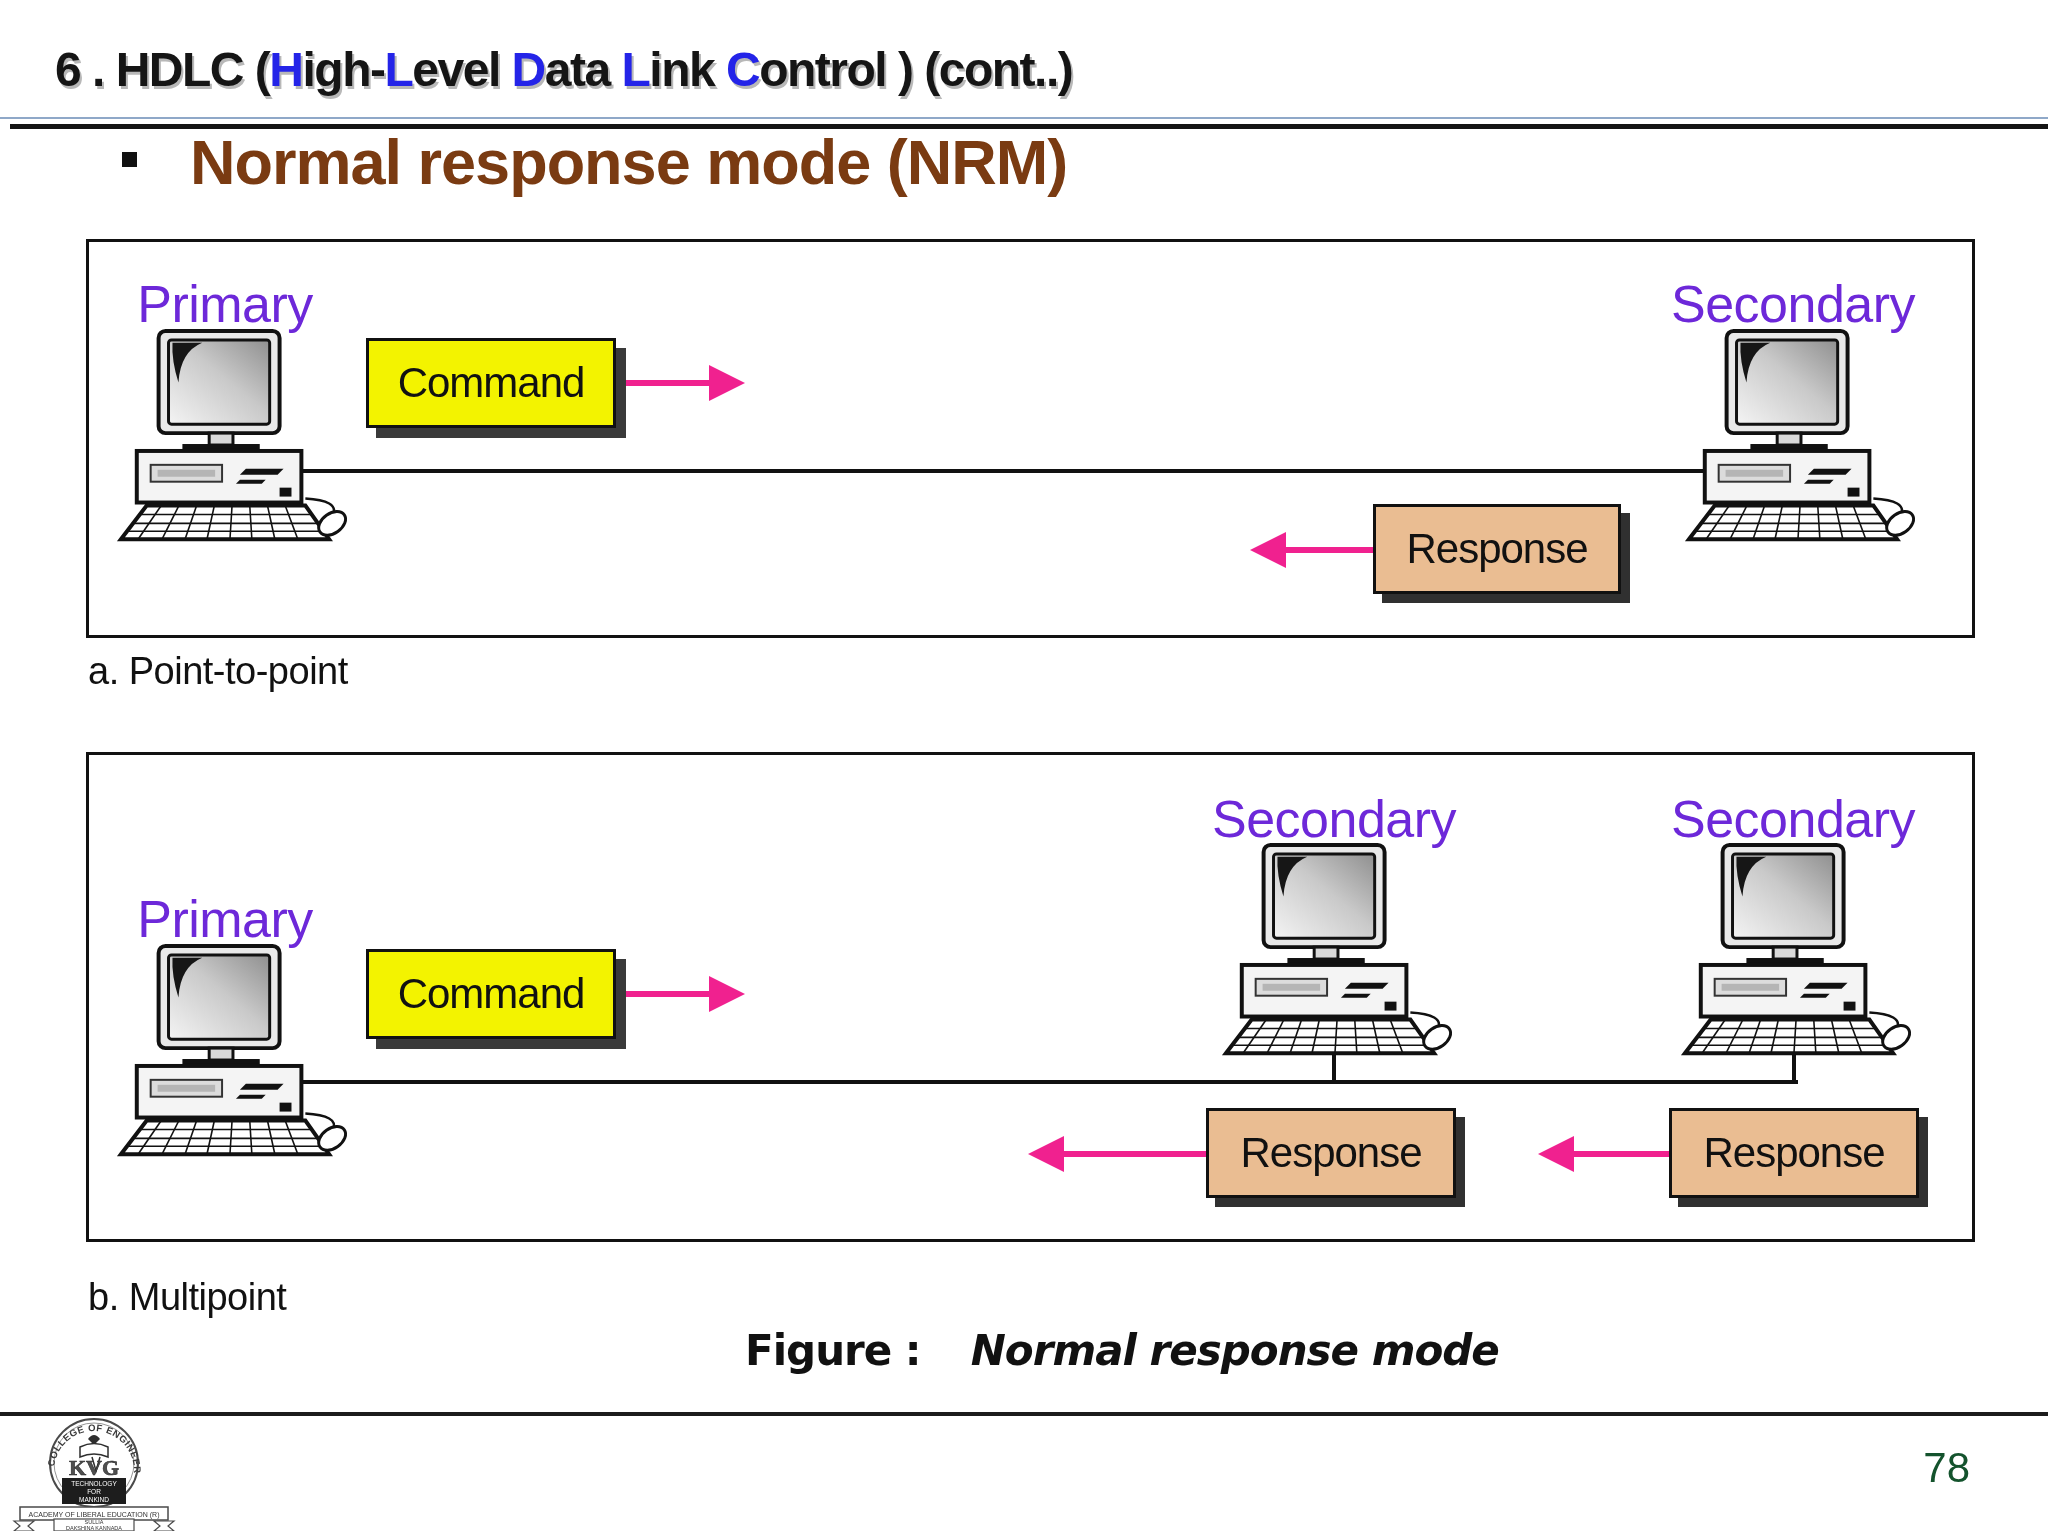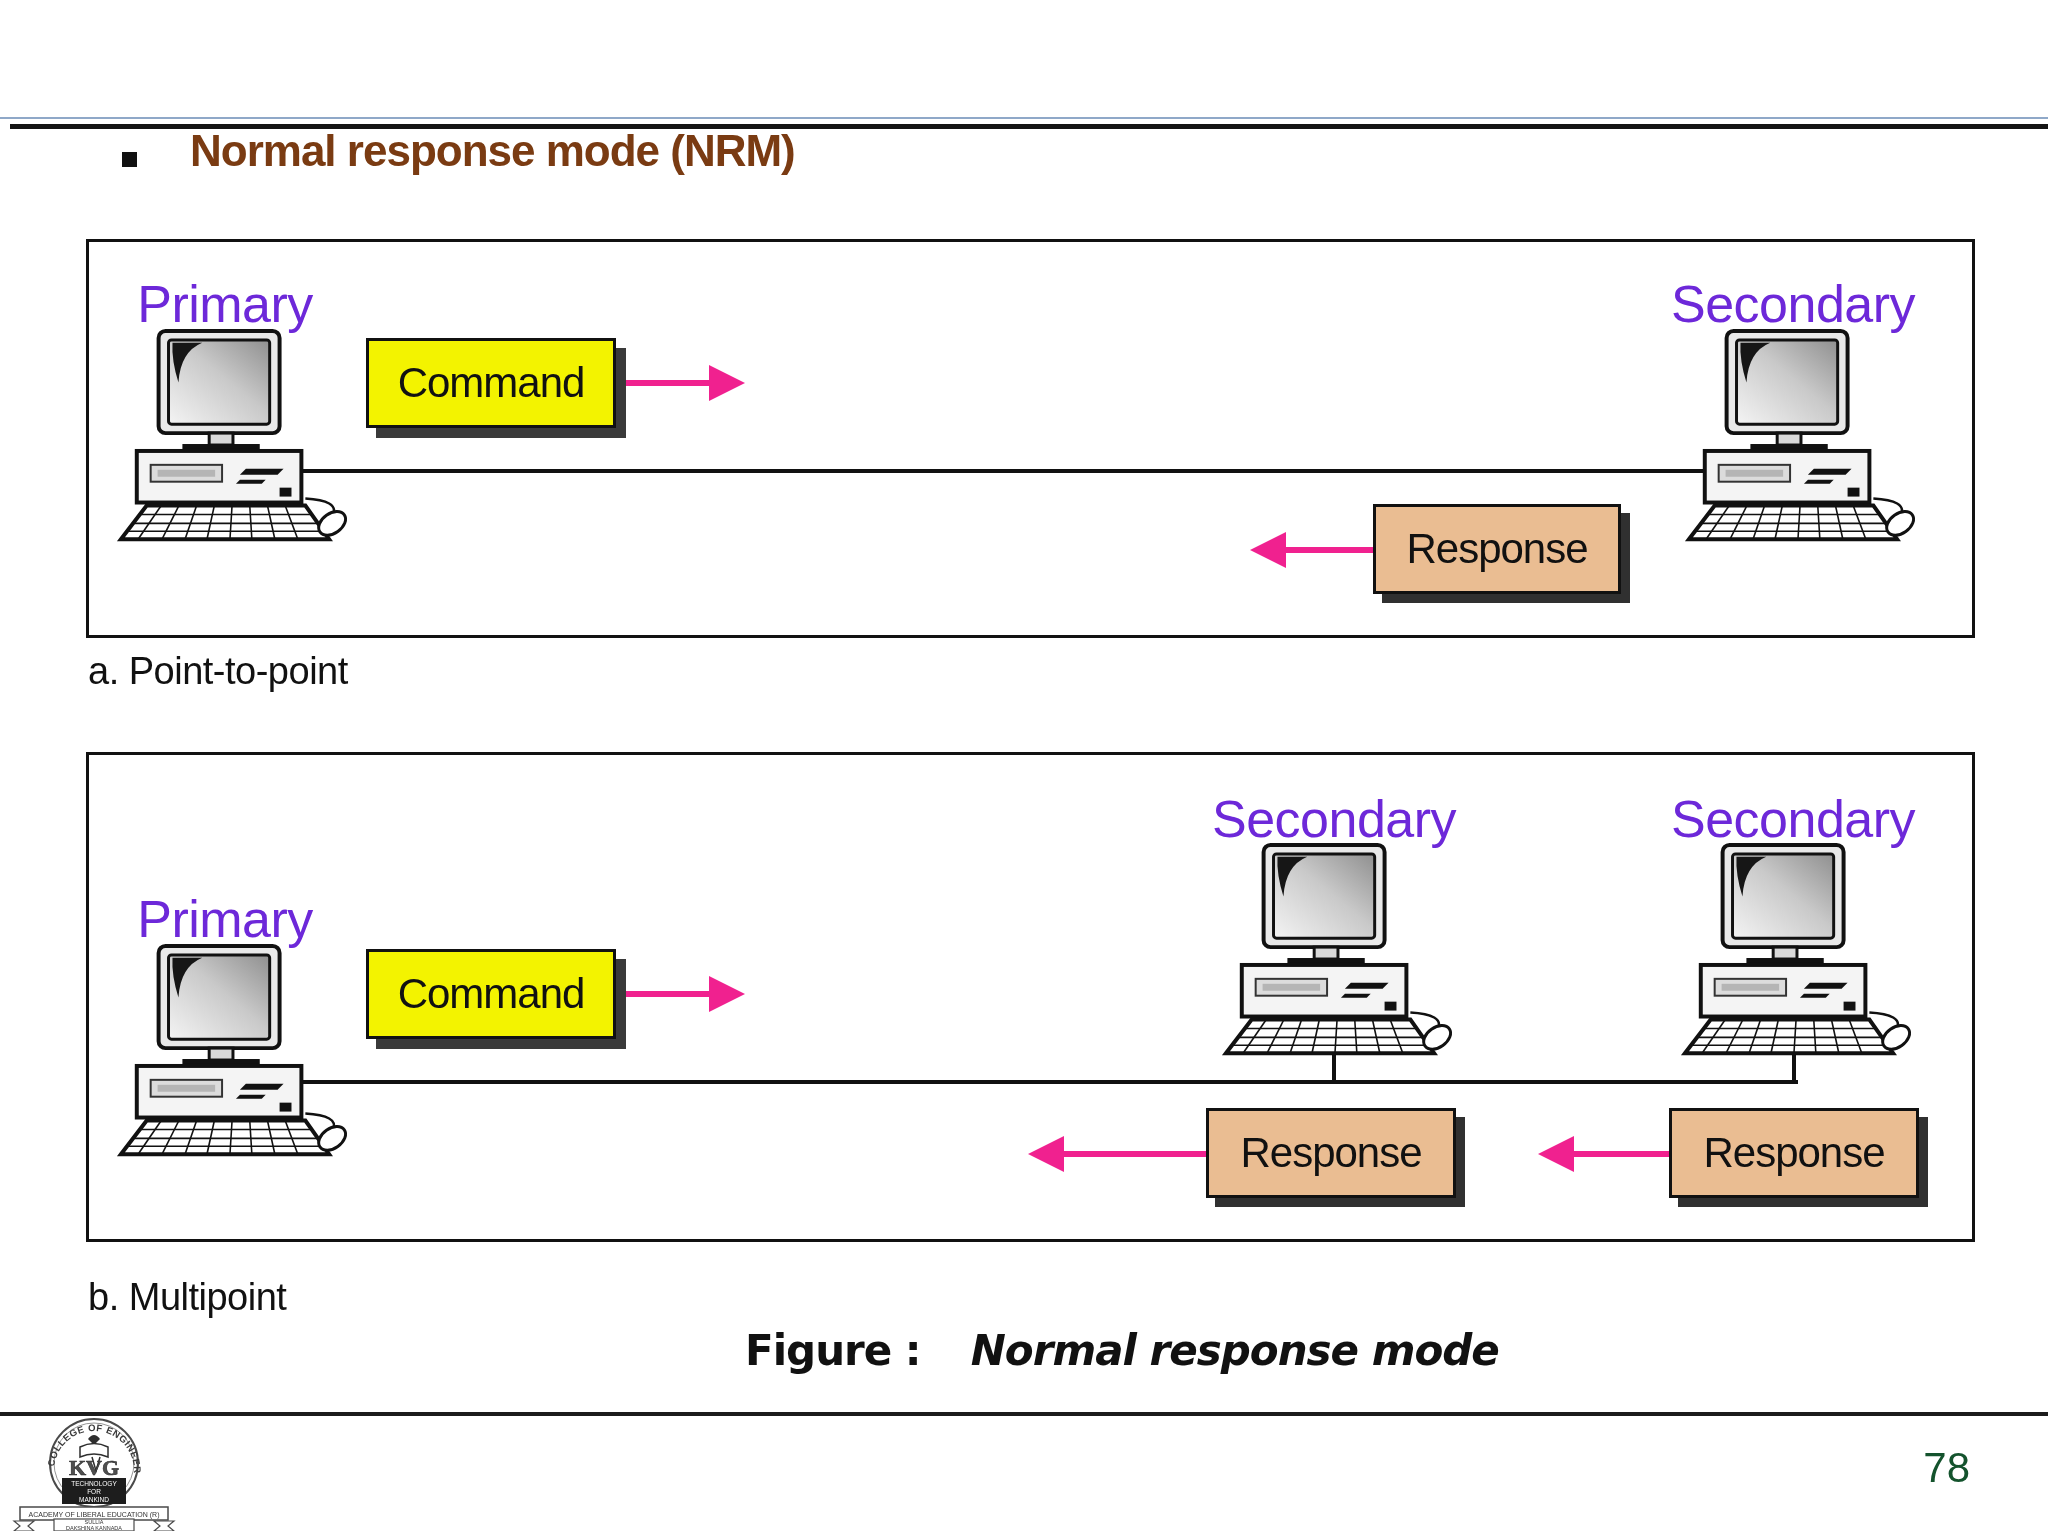--- a/index.html
+++ b/index.html
@@ -9,21 +9,21 @@
   
   .title{position:absolute;left:55px;top:42px;font-size:48px;font-weight:bold;
          letter-spacing:-1.5px;color:#151515;white-space:nowrap;
          text-shadow:2px 3px 0 #b8b8b8;}
   .title .seg-b{color:var(--accent,#2424e8);}
   .rule-blue{position:absolute;left:0;top:117px;width:2048px;height:2px;background:#8fa8c8;}
   .rule-black{position:absolute;left:10px;top:124px;width:2038px;height:5px;background:#141414;}
 
   
   .nrm-bullet{position:absolute;left:122px;top:152px;width:15px;height:15px;background:#111;}
-  .nrm-text{position:absolute;left:190px;top:126px;font-size:44px;font-weight:bold;
+  .nrm-text{position:absolute;left:190px;top:126px;font-size:63px;font-weight:bold;
             letter-spacing:-1px;color:var(--brown,#7a3b12);white-space:nowrap;}
 
   
   .frame{position:absolute;left:86px;width:1889px;border:3px solid #111;background:#fff;box-sizing:border-box;}
   .frame-a{top:239px;height:399px;}
   .frame-b{top:752px;height:490px;}
 
   .sub-caption{position:absolute;left:88px;font-size:38px;color:#111;letter-spacing:-0.5px;}
   .cap-a{top:650px;}
   .cap-b{top:1252px;margin-top:24px;}
@@ -65,20 +65,21 @@
                font-size:34px;color:#5f5f5f;letter-spacing:0;}
   .page-num{position:absolute;left:1860px;top:1444px;width:110px;text-align:right;
             font-size:42px;color:#14532d;}
   .logo{position:absolute;left:8px;top:1417px;width:172px;height:114px;background:#fff;}
 </style>
 </head>
 <body>
 
 <div class="slide" style="--accent: #2424e8; --brown: #7a3b12; --cmd: #f3f300; --resp: #eabd92; --pink: #f0218f;">
 
+  <div class="title"><span class="seg-k">6 .  HDLC (</span><span class="seg-b">H</span><span class="seg-k">igh-</span><span class="seg-b">L</span><span class="seg-k">evel </span><span class="seg-b">D</span><span class="seg-k">ata </span><span class="seg-b">L</span><span class="seg-k">ink </span><span class="seg-b">C</span><span class="seg-k">ontrol ) (cont..)</span></div>
   <div class="rule-blue"></div>
   <div class="rule-black"></div>
 
   <div class="nrm-bullet"></div>
   <div class="nrm-text">Normal response mode (NRM)</div>
 
   <div class="frame frame-a">
     <div class="clabel" style="left:136px;top:32px;">Primary</div>
     <div class="pc" style="left:22px;top:86px;">
   <svg viewBox="0 0 240 220">

